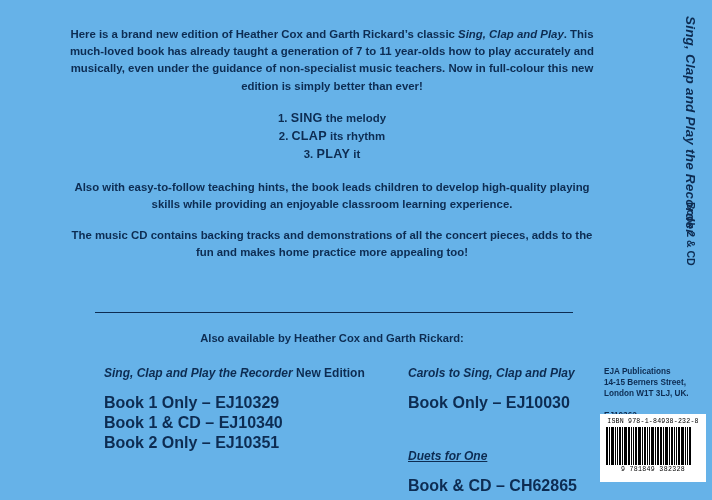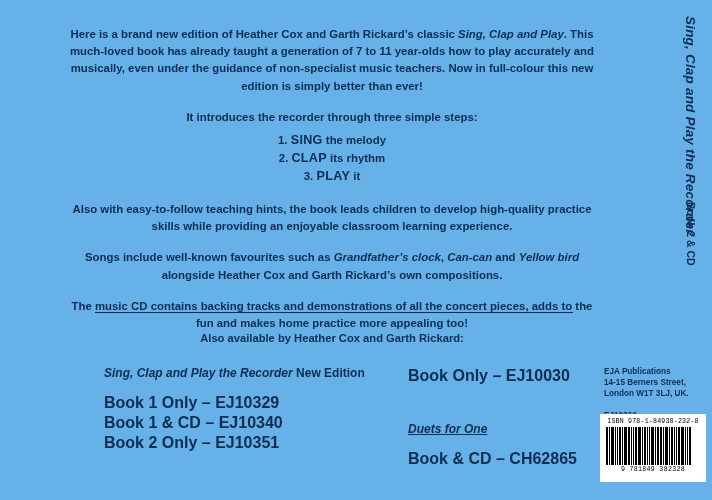--- a/index.html
+++ b/index.html
@@ -205,47 +205,46 @@
   <div class="spine">
     <div class="spine-title">Sing, Clap and Play the Recorder</div>
     <div class="spine-sub">Book 2 &amp; CD</div>
   </div>
 
   <div class="content">
 
     <div class="blurb">
       <p><span>Here is a brand new edition of Heather Cox and Garth Rickard’s classic </span><em>Sing, Clap and Play</em><span>. This much-loved book has already taught a generation of 7 to 11 year-olds how to play accurately and musically, even under the guidance of non-specialist music teachers. Now in full-colour this new edition is simply better than ever!</span></p>
 
-      <p class="tight">It introduces the recorder through three simple steps:</p>
 
       <div class="steps">
         <div><span>1.</span> <span class="step-word">SING</span><span> the melody</span></div>
         <div><span>2.</span> <span class="step-word">CLAP</span><span> its rhythm</span></div>
         <div><span>3.</span> <span class="step-word">PLAY</span><span> it</span></div>
       </div>
 
-      <p>Also with easy-to-follow teaching hints, the book leads children to develop high-quality practice skills while providing an enjoyable classroom learning experience.</p>
-
-      <p><span>Songs include well-known favourites such as </span><em>Grandfather’s clock</em><span>, </span><em>Can-can</em><span> and </span><em>Yellow bird</em><span> alongside Heather Cox and Garth Rickard’s own compositions.</span></p>
+      <p>Also with easy-to-follow teaching hints, the book leads children to develop high-quality playing skills while providing an enjoyable classroom learning experience.</p>
+
 
       <p>The music CD contains backing tracks and demonstrations of all the concert pieces, adds to the fun and makes home practice more appealing too!</p>
     </div>
 
     <div class="divider"></div>
 
     <div class="also-head">Also available by Heather Cox and Garth Rickard:</div>
 
     <div class="col-left">
       <div class="sect-title"><em>Sing, Clap and Play the Recorder</em><span class="reg"> New Edition</span></div>
       <div class="entry">Book 1 Only – EJ10329</div>
       <div class="entry">Book 1 &amp; CD – EJ10340</div>
       <div class="entry">Book 2 Only – EJ10351</div>
     </div>
 
     <div class="col-right">
+      <div class="sect-title">Carols to Sing, Clap and Play</div>
       <div class="entry">Book Only – EJ10030</div>
       <div class="sect-title second">Duets for One</div>
       <div class="entry">Book &amp; CD – CH62865</div>
     </div>
 
     <div class="publisher">
       <div>EJA Publications</div>
       <div>14-15 Berners Street,</div>
       <div>London W1T 3LJ, UK.</div>
       <div class="pub-code">EJ10362</div>

